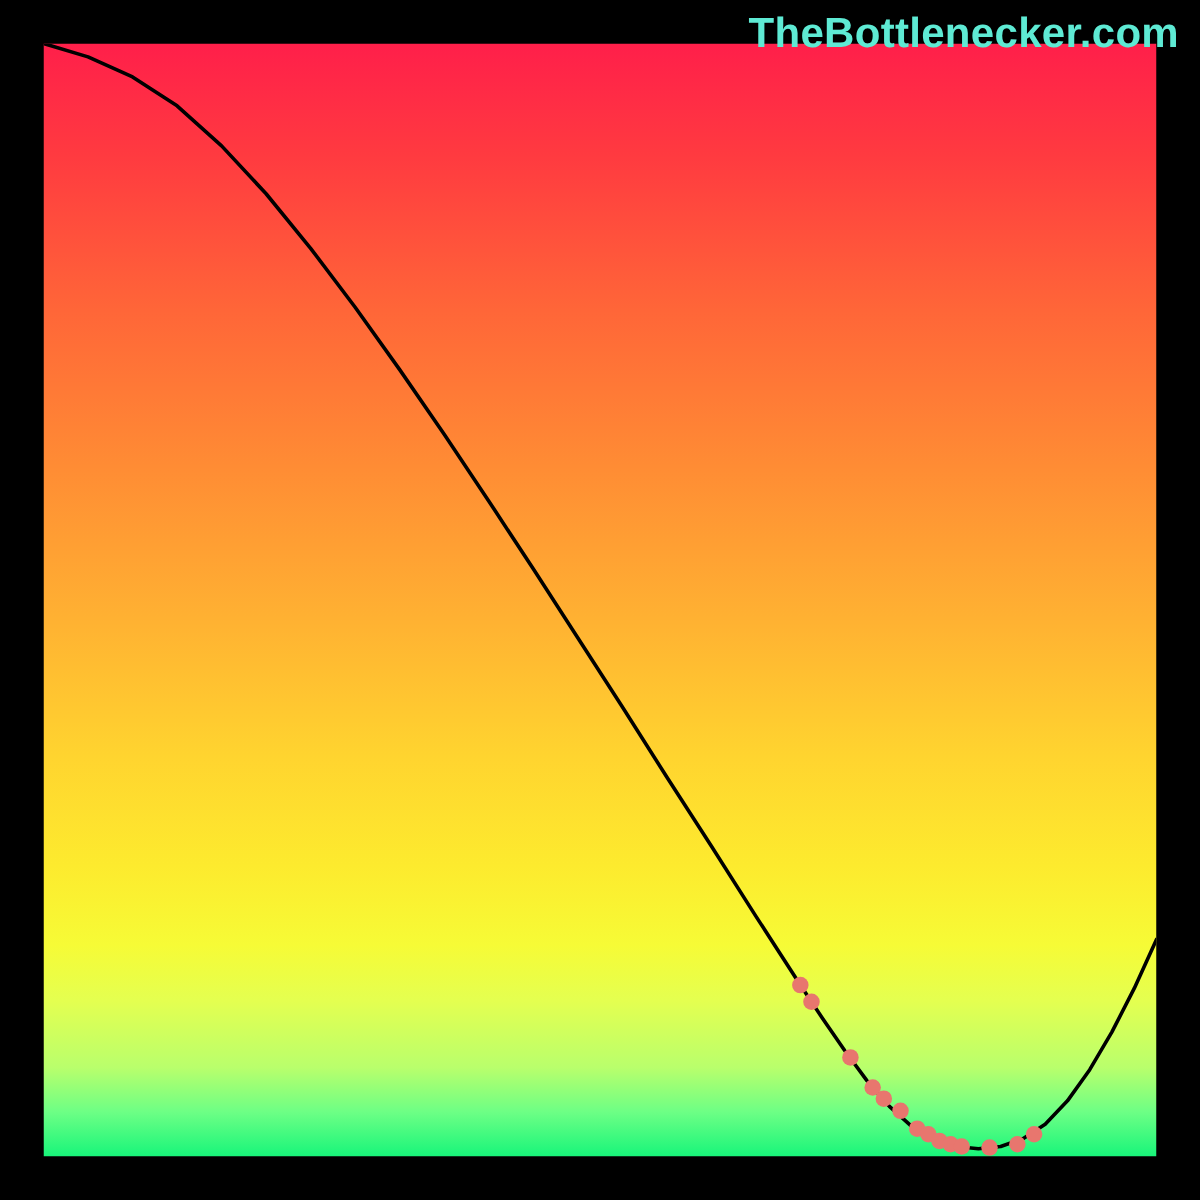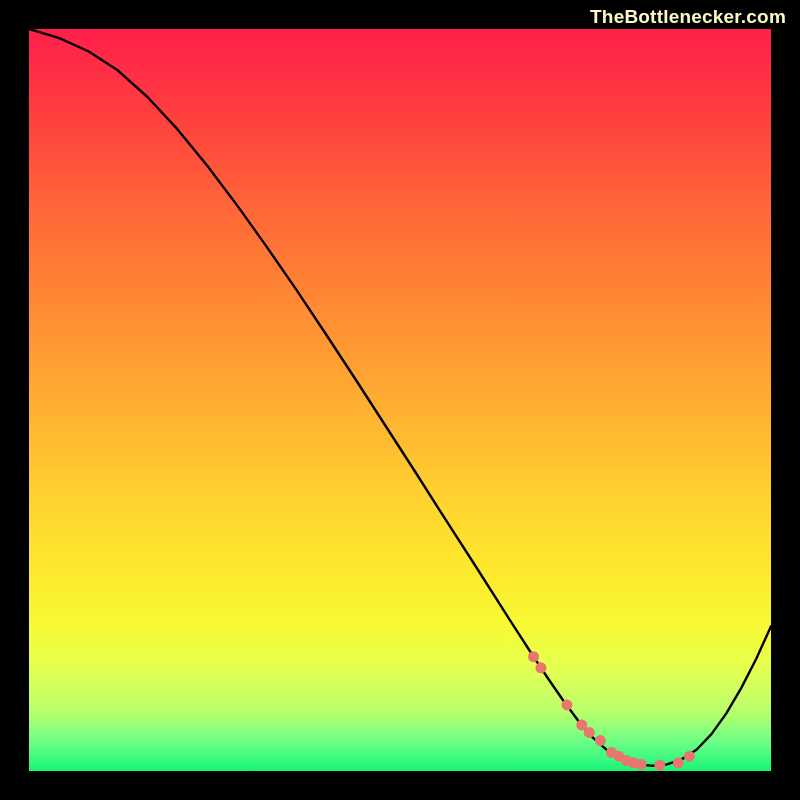--- a/index.html
+++ b/index.html
@@ -14,23 +14,23 @@
   .chart-wrap {
     position: relative;
     width: 800px;
     height: 800px;
     background: #000;
   }
   .attribution {
     position: absolute;
     top: 6px;
     right: 14px;
-    font-size: 19px;
+    font-size: 28px;
     font-weight: 600;
-    color: #fef9c3;
+    color: #5eead4;
     letter-spacing: 0.2px;
     z-index: 5;
     user-select: none;
   }
   .plot-area {
     position: absolute;
     left: 29px;
     top: 29px;
     width: 742px;
     height: 742px;

